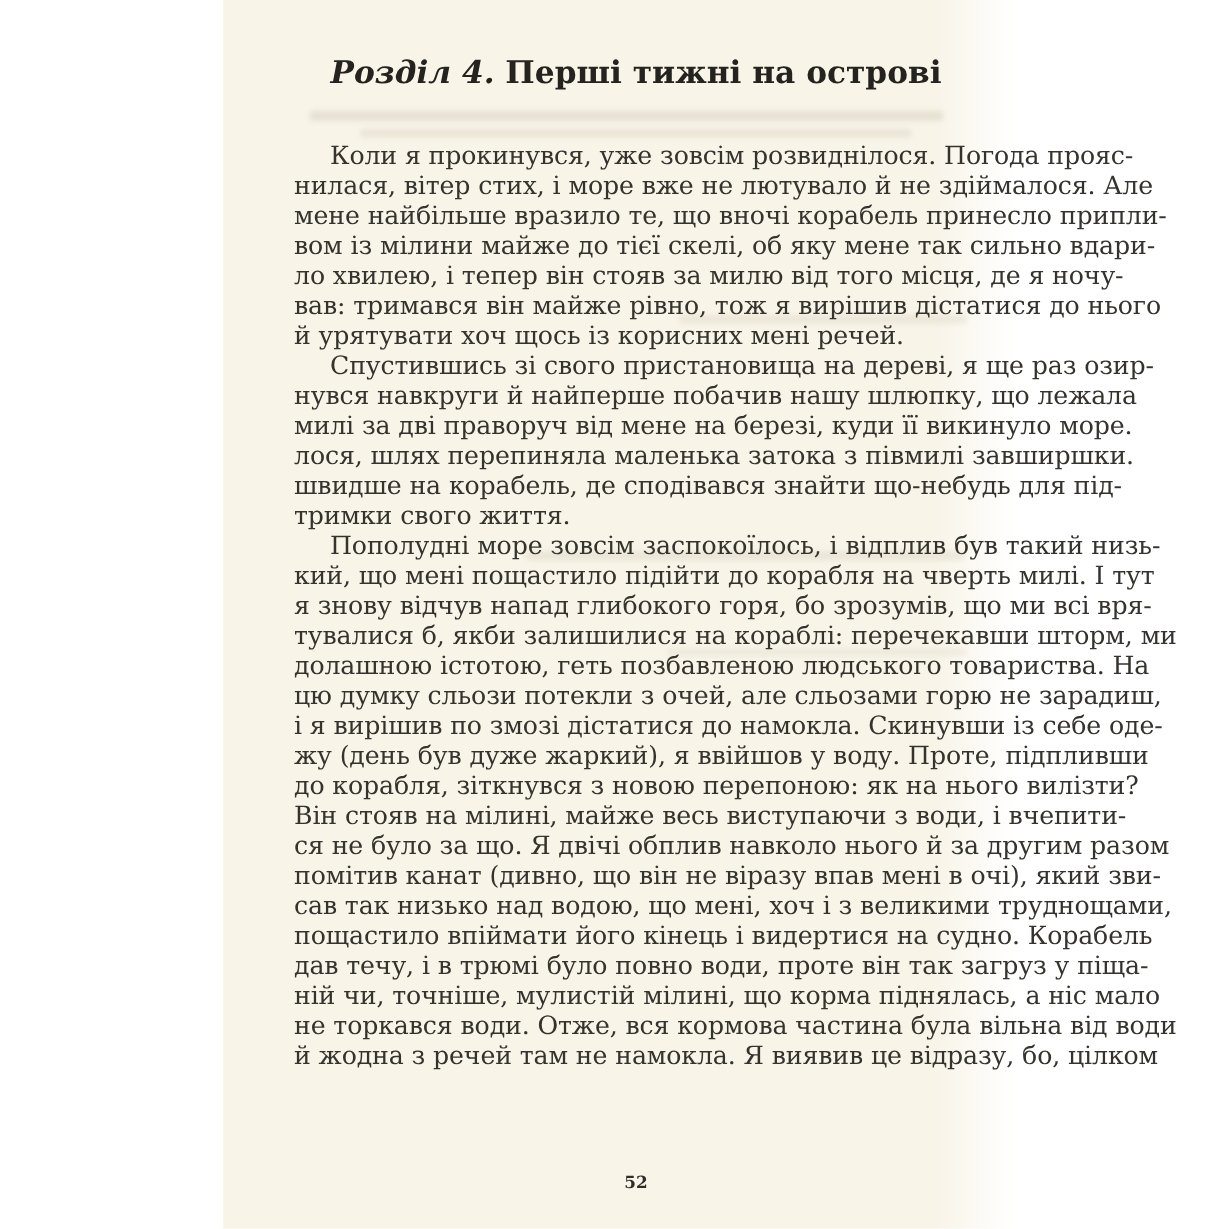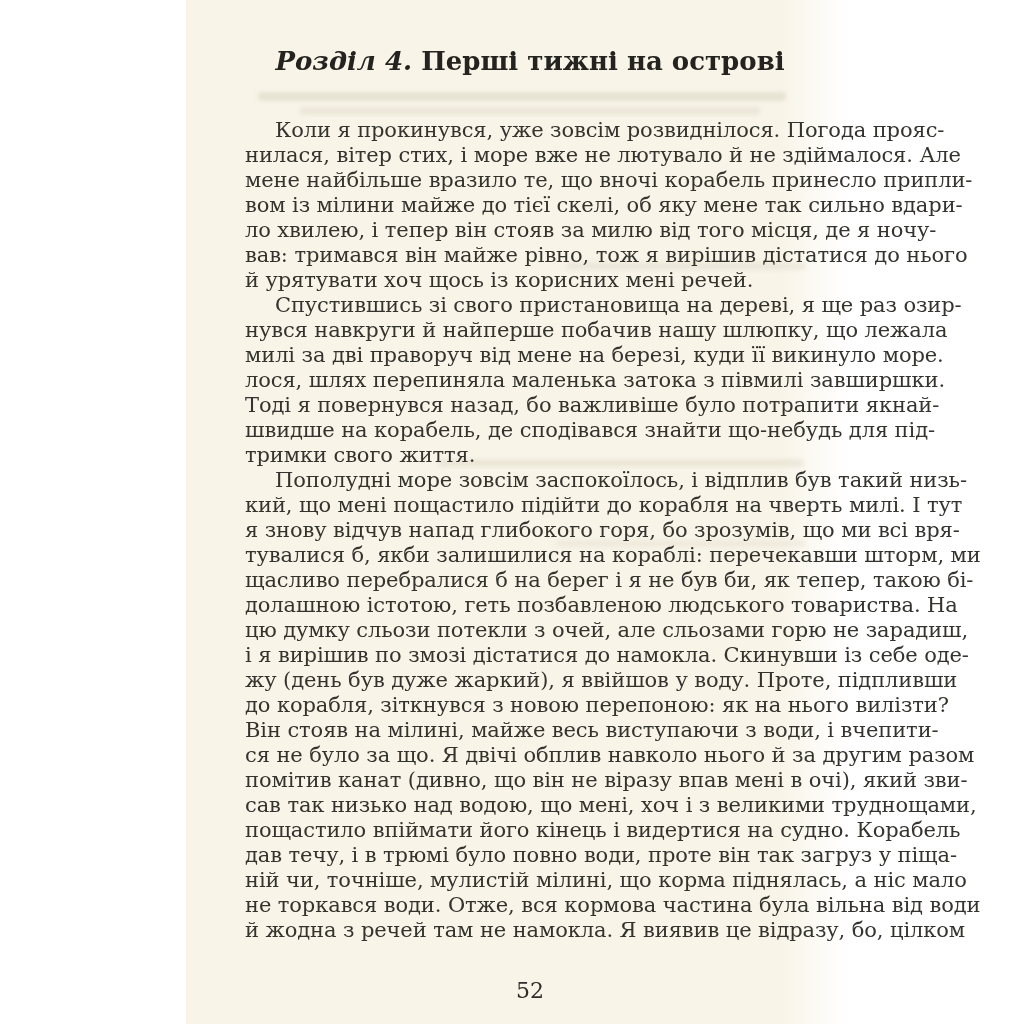--- a/index.html
+++ b/index.html
@@ -77,22 +77,22 @@
   }
   .line.last {
     text-align-last: left;
   }
   .page-number {
     position: absolute;
     left: 245px;
     top: 978px;
     width: 570px;
     text-align: center;
-    font-size: 22px;
-    font-weight: 400;
+    font-size: 14px;
+    font-weight: 700;
     color: #2e2d29;
   }
 </style>
 </head>
 <body>
 
 <div class="stage">
 
   <div class="paper"></div>
 
@@ -113,28 +113,26 @@
         <div class="line">нилася, вітер стих, і море вже не лютувало й не здіймалося. Але</div>
         <div class="line">мене найбільше вразило те, що вночі корабель принесло припли-</div>
         <div class="line">вом із мілини майже до тієї скелі, об яку мене так сильно вдари-</div>
         <div class="line">ло хвилею, і тепер він стояв за милю від того місця, де я ночу-</div>
         <div class="line">вав: тримався він майже рівно, тож я вирішив дістатися до нього</div>
         <div class="line last">й урятувати хоч щось із корисних мені речей.</div>
         <div class="line first">Спустившись зі свого пристановища на дереві, я ще раз озир-</div>
         <div class="line">нувся навкруги й найперше побачив нашу шлюпку, що лежала</div>
         <div class="line">милі за дві праворуч від мене на березі, куди її викинуло море.</div>
         <div class="line">лося, шлях перепиняла маленька затока з півмилі завширшки.</div>
-        <div class="line">Тоді я повернувся назад, бо важливіше було потрапити якнай-</div>
         <div class="line">швидше на корабель, де сподівався знайти що-небудь для під-</div>
         <div class="line last">тримки свого життя.</div>
         <div class="line first">Пополудні море зовсім заспокоїлось, і відплив був такий низь-</div>
         <div class="line">кий, що мені пощастило підійти до корабля на чверть милі. І тут</div>
         <div class="line">я знову відчув напад глибокого горя, бо зрозумів, що ми всі вря-</div>
         <div class="line">тувалися б, якби залишилися на кораблі: перечекавши шторм, ми</div>
-        <div class="line">щасливо перебралися б на берег і я не був би, як тепер, такою бі-</div>
         <div class="line">долашною істотою, геть позбавленою людського товариства. На</div>
         <div class="line">цю думку сльози потекли з очей, але сльозами горю не зарадиш,</div>
         <div class="line">і я вирішив по змозі дістатися до намокла. Скинувши із себе оде-</div>
         <div class="line">жу (день був дуже жаркий), я ввійшов у воду. Проте, підпливши</div>
         <div class="line">до корабля, зіткнувся з новою перепоною: як на нього вилізти?</div>
         <div class="line">Він стояв на мілині, майже весь виступаючи з води, і вчепити-</div>
         <div class="line">ся не було за що. Я двічі обплив навколо нього й за другим разом</div>
         <div class="line">помітив канат (дивно, що він не віразу впав мені в очі), який зви-</div>
         <div class="line">сав так низько над водою, що мені, хоч і з великими труднощами,</div>
         <div class="line">пощастило впіймати його кінець і видертися на судно. Корабель</div>

